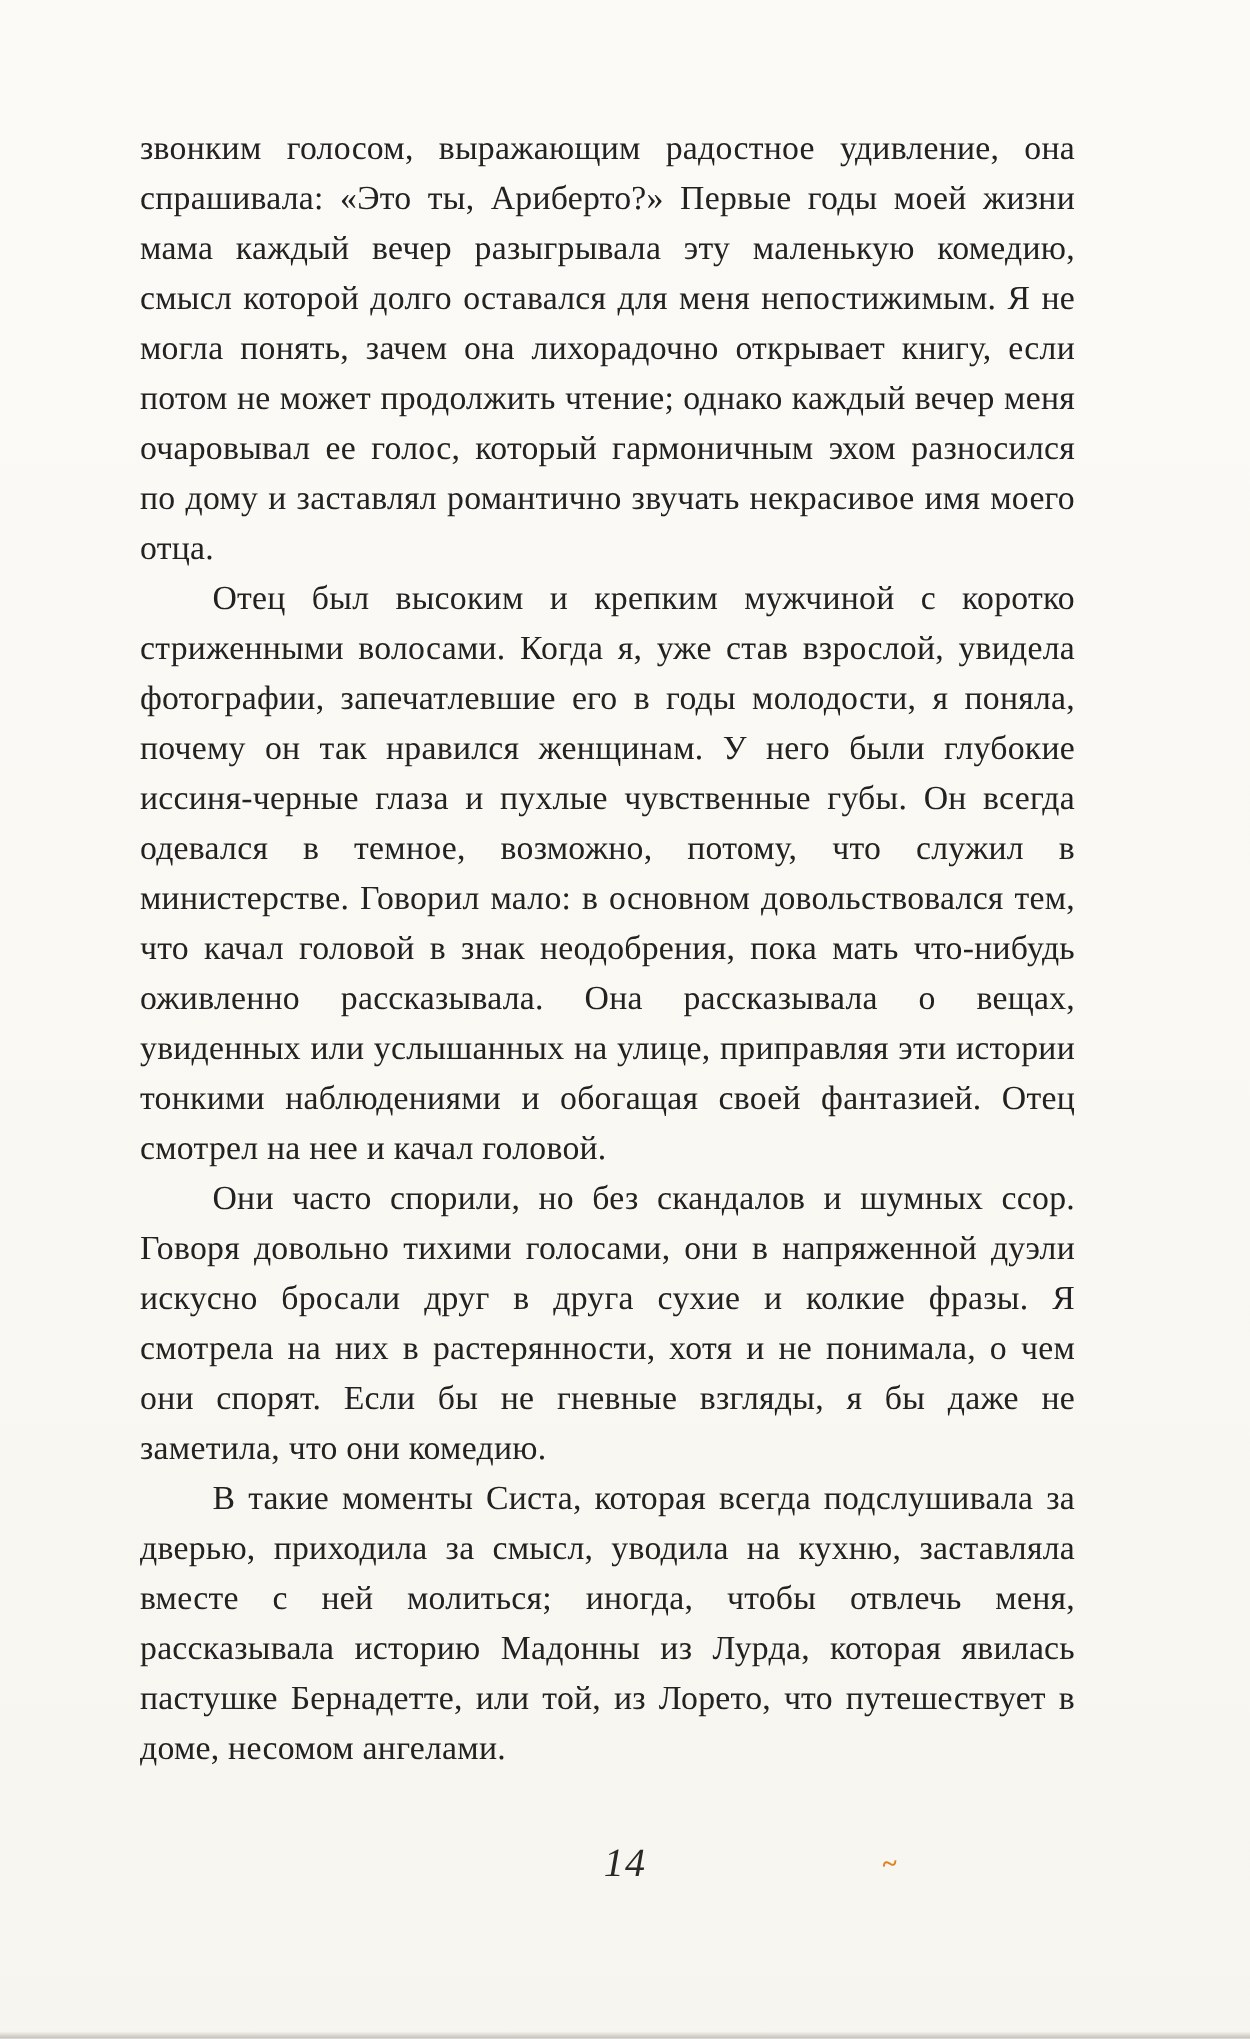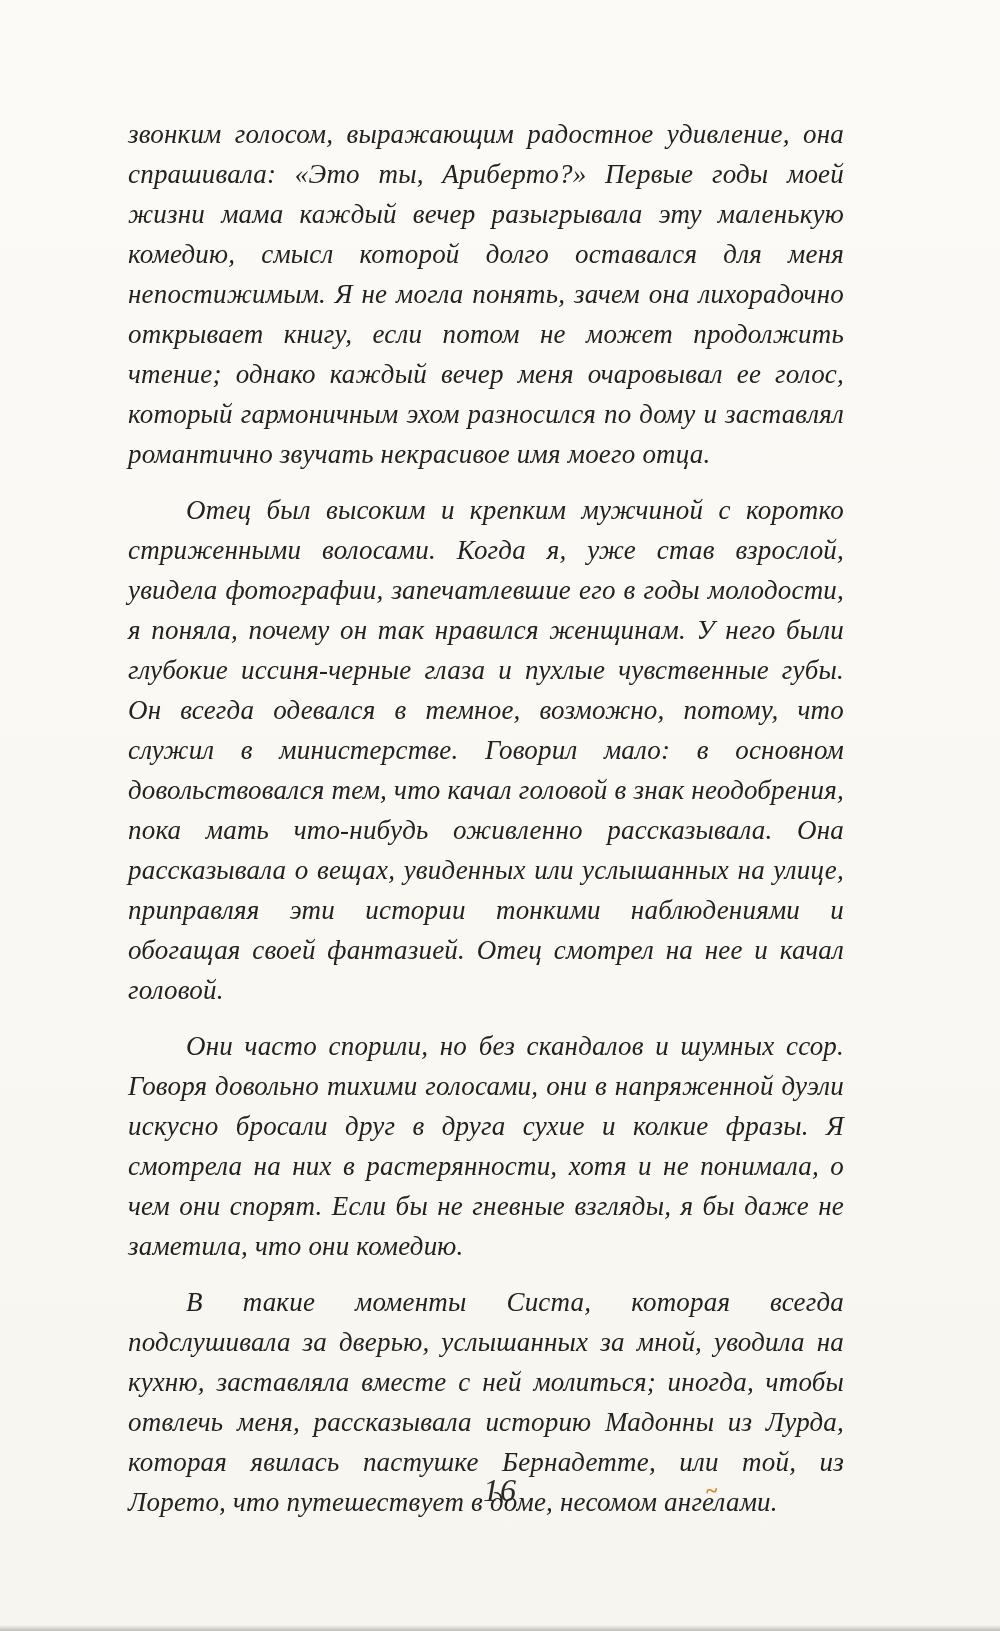--- a/index.html
+++ b/index.html
@@ -32,23 +32,22 @@
     left: 112px;
     top: 98px;
     width: 748px;
     color: #232222;
     font-size: 27px;
     line-height: 40px;
     text-align: justify;
     letter-spacing: 0.2px;
   }
   .text-block p {
-    margin: 16px;
+    margin: 0;
     padding: 0;
-    font-style: italic;
   }
   .text-block p.indent {
     text-indent: 58px;
   }
   .page-number {
     position: absolute;
     top: 1472px;
     left: 0;
     width: 100%;
     text-align: center;
@@ -68,18 +67,18 @@
   }
 </style>
 </head>
 <body>
 
 <div class="page">
   <div class="text-block" id="text-block">
       <p class="">звонким голосом, выражающим радостное удивление, она спрашивала: «Это ты, Ариберто?» Первые годы моей жизни мама каждый вечер разыгрывала эту маленькую комедию, смысл которой долго оставался для меня непостижимым. Я не могла понять, зачем она лихорадочно открывает книгу, если потом не может продолжить чтение; однако каждый вечер меня очаровывал ее голос, который гармоничным эхом разносился по дому и заставлял романтично звучать некрасивое имя моего отца.</p>
       <p class="indent">Отец был высоким и крепким мужчиной с коротко стриженными волосами. Когда я, уже став взрослой, увидела фотографии, запечатлевшие его в годы молодости, я поняла, почему он так нравился женщинам. У него были глубокие иссиня-черные глаза и пухлые чувственные губы. Он всегда одевался в темное, возможно, потому, что служил в министерстве. Говорил мало: в основном довольствовался тем, что качал головой в знак неодобрения, пока мать что-нибудь оживленно рассказывала. Она рассказывала о вещах, увиденных или услышанных на улице, приправляя эти истории тонкими наблюдениями и обогащая своей фантазией. Отец смотрел на нее и качал головой.</p>
       <p class="indent">Они часто спорили, но без скандалов и шумных ссор. Говоря довольно тихими голосами, они в напряженной дуэли искусно бросали друг в друга сухие и колкие фразы. Я смотрела на них в растерянности, хотя и не понимала, о чем они спорят. Если бы не гневные взгляды, я бы даже не заметила, что они комедию.</p>
-      <p class="indent">В такие моменты Систа, которая всегда подслушивала за дверью, услышанных за мной, уводила на кухню, заставляла вместе с ней молиться; иногда, чтобы отвлечь меня, рассказывала историю Мадонны из Лурда, которая явилась пастушке Бернадетте, или той, из Лорето, что путешествует в доме, несомом ангелами.</p>
+      <p class="indent">В такие моменты Систа, которая всегда подслушивала за дверью, приходила за смысл, уводила на кухню, заставляла вместе с ней молиться; иногда, чтобы отвлечь меня, рассказывала историю Мадонны из Лурда, которая явилась пастушке Бернадетте, или той, из Лорето, что путешествует в доме, несомом ангелами.</p>
     </div>
   <div class="scan-artifact">~</div>
-  <div class="page-number">16</div>
+  <div class="page-number">14</div>
   <div class="page-edge-bottom"></div>
 </div>
 
 </body></html>

